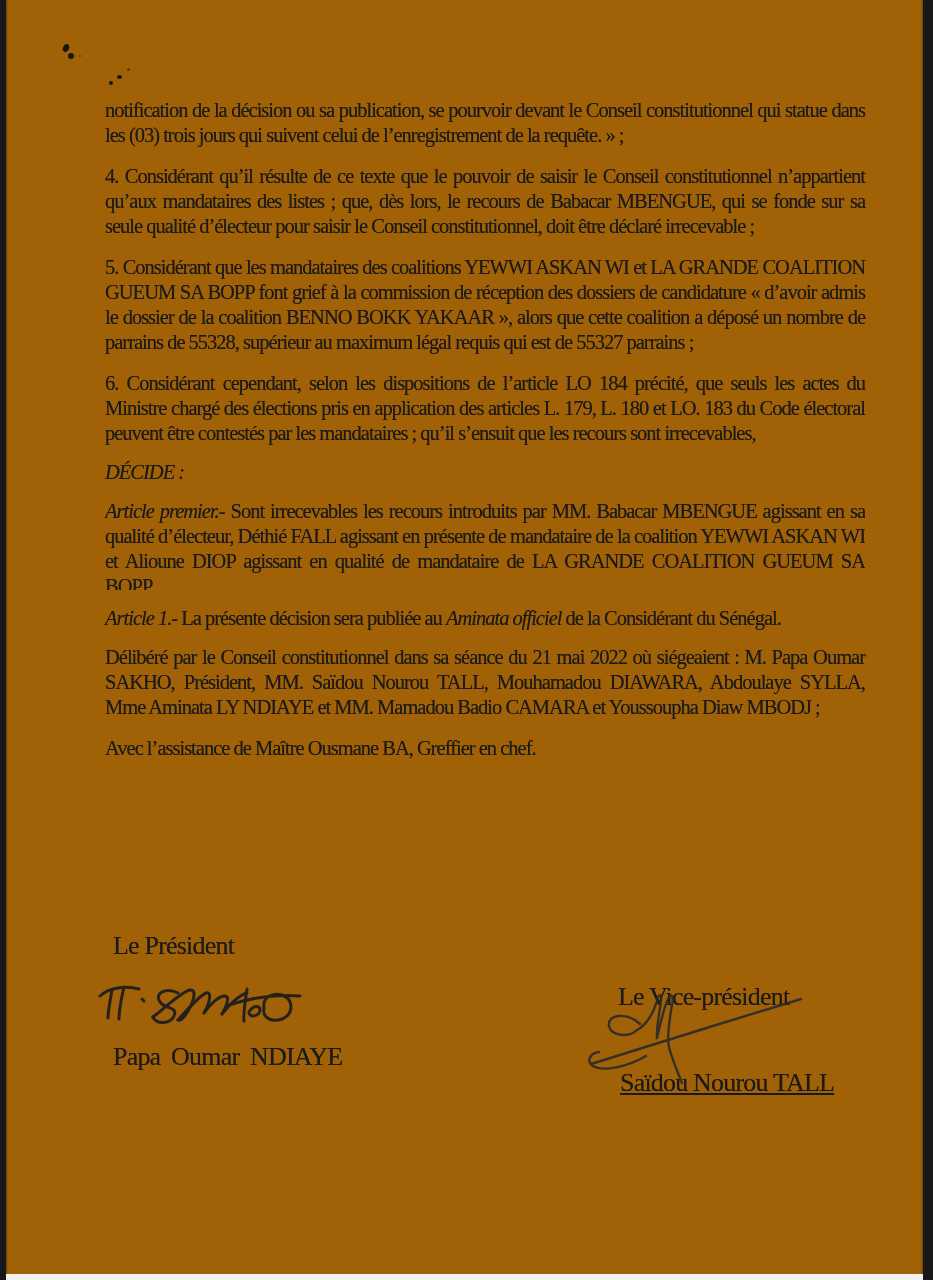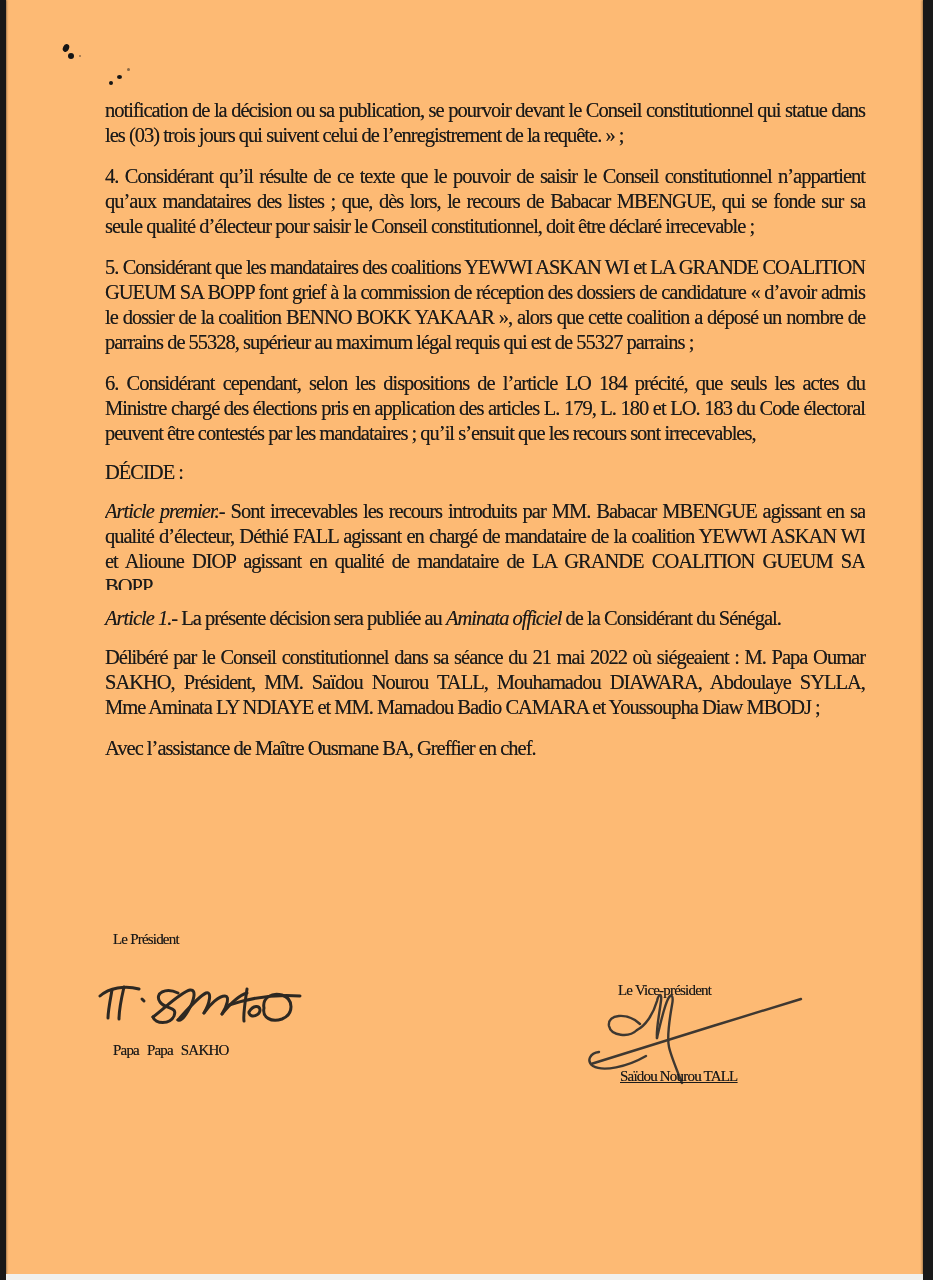--- a/index.html
+++ b/index.html
@@ -1,40 +1,40 @@
 <!DOCTYPE html>
 <html><head>
 <meta charset="utf-8">
 <style>
   html,body{margin:0;padding:0;background:#e9e9e9;}
   .page{
     position:relative;
     width:933px;height:1280px;
-    background:#fdba74;
+    background:#a16207;
     overflow:hidden;
     font-family:"Liberation Serif","DejaVu Serif",serif;
     color:#1a1a1a;
   }
   .edge{position:absolute;top:0;height:100%;background:#181818;}
   .edge-left{left:0;width:6px;box-shadow:1px 0 2px rgba(0,0,0,.35);}
   .edge-right{right:0;width:10px;box-shadow:-1px 0 2px rgba(0,0,0,.35);}
   .edge-bottom{position:absolute;left:6px;right:10px;bottom:0;height:6px;background:#f1f1ee;}
   .content{
     position:absolute;left:105px;top:98px;width:760px;
     font-size:20.5px;line-height:25px;letter-spacing:-1px;
     text-align:justify;
     text-shadow:0 0 .5px rgba(10,10,10,.55);
   }
   .content p{margin:0 0 16px 0;}
   p.tight{margin-bottom:14px;}
-  .decide{margin-bottom:14px !important;}
+  .decide{margin-bottom:14px !important;font-style:italic;}
   .article-1{max-height:91px;overflow:hidden;margin-bottom:16px !important;}
   .italic{font-style:italic;margin-top:12px;}
   .sig-label{
-    position:absolute;font-size:15px;letter-spacing:-0.8px;
+    position:absolute;font-size:26px;letter-spacing:-0.8px;
     text-shadow:0 0 .5px rgba(10,10,10,.55);
   }
   .president-title{left:113px;top:931px;}
   .president-name{left:113px;top:1042px;word-spacing:5px;}
   .vp-title{left:618px;top:982px;}
   .vp-name{left:620px;top:1068px;text-decoration:underline;}
   svg.signature{position:absolute;pointer-events:none;}
   .sig-president{left:98px;top:963px;}
   .sig-vp{left:583px;top:986px;}
   .ink{position:absolute;background:#151515;border-radius:50%;}
@@ -66,21 +66,21 @@
     <p>notification de la décision ou sa publication, se pourvoir devant le Conseil constitutionnel qui statue dans les (03) trois jours qui suivent celui de l’enregistrement de la requête. » ;</p>
 
     <p>4. Considérant qu’il résulte de ce texte que le pouvoir de saisir le Conseil constitutionnel n’appartient qu’aux mandataires des listes ; que, dès lors, le recours de Babacar MBENGUE, qui se fonde sur sa seule qualité d’électeur pour saisir le Conseil constitutionnel, doit être déclaré irrecevable ;</p>
 
     <p>5. Considérant que les mandataires des coalitions YEWWI ASKAN WI et LA GRANDE COALITION GUEUM SA BOPP font grief à la commission de réception des dossiers de candidature « d’avoir admis le dossier de la coalition BENNO BOKK YAKAAR », alors que cette coalition a déposé un nombre de parrains de 55328, supérieur au maximum légal requis qui est de 55327 parrains ;</p>
 
     <p class="tight">6. Considérant cependant, selon les dispositions de l’article LO 184 précité, que seuls les actes du Ministre chargé des élections pris en application des articles L. 179, L. 180 et LO. 183 du Code électoral peuvent être contestés par les mandataires ; qu’il s’ensuit que les recours sont irrecevables,</p>
 
     <p class="decide">DÉCIDE :</p>
 
-    <p class="article-1"><span class="italic">Article premier.</span><span>- </span><span>Sont irrecevables les recours introduits par MM. Babacar MBENGUE agissant en sa qualité d’électeur, Déthié FALL agissant en chargé de mandataire de la coalition YEWWI ASKAN WI et Alioune DIOP agissant en qualité de mandataire de LA GRANDE COALITION GUEUM SA BOPP.</span></p>
+    <p class="article-1"><span class="italic">Article premier.</span><span>- </span><span>Sont irrecevables les recours introduits par MM. Babacar MBENGUE agissant en sa qualité d’électeur, Déthié FALL agissant en présente de mandataire de la coalition YEWWI ASKAN WI et Alioune DIOP agissant en qualité de mandataire de LA GRANDE COALITION GUEUM SA BOPP.</span></p>
 
     <p class="tight"><span class="italic">Article 1.</span><span>- </span><span>La présente décision sera publiée au </span><span class="italic">Aminata officiel</span><span> de la Considérant du Sénégal.</span></p>
 
     <p>Délibéré par le Conseil constitutionnel dans sa séance du 21 mai 2022 où siégeaient : M. Papa Oumar SAKHO, Président, MM. Saïdou Nourou TALL, Mouhamadou DIAWARA, Abdoulaye SYLLA, Mme Aminata LY NDIAYE et MM. Mamadou Badio CAMARA et Youssoupha Diaw MBODJ ;</p>
 
     <p class="tight">Avec l’assistance de Maître Ousmane BA, Greffier en chef.</p>
 
   </div>
 
   <div class="sig-label president-title">Le Président</div>
@@ -95,21 +95,21 @@
       <path d="M80,57 C90,46 101,33 108,30 C114,28 112,40 106,50"></path>
       <path d="M106,50 C112,41 121,33 127,33 C132,33 129,43 124,51"></path>
       <path d="M124,51 C132,41 142,32 149,30"></path>
       <path d="M149,26 C147,39 145,52 146,58"></path>
       <path d="M151,49 C155,42 162,42 162,47 C162,52 153,56 151,50"></path>
       <path d="M166,45 C164,35 174,29 184,32 C196,36 196,51 184,56 C173,60 164,54 166,45"></path>
       <path d="M131,42 C152,35 177,31 202,33"></path>
     </g>
   </svg>
 
-  <div class="sig-label president-name">Papa  Papa SAKHO</div>
+  <div class="sig-label president-name">Papa  Oumar NDIAYE</div>
 
   <div class="sig-label vp-title">Le Vice-président</div>
 
   <svg class="signature sig-vp" width="232" height="106" viewBox="0 0 232 106">
     <g fill="none" stroke="#2a2a2a" stroke-width="2.4" stroke-linecap="round" stroke-linejoin="round" opacity="0.9">
       <path d="M57,38 C44,26 24,28 26,40 C28,50 46,52 54,44"></path>
       <path d="M54,44 C62,40 70,29 74,15 C76,7 79,7 78,15 C76,30 73,44 74,52"></path>
       <path d="M74,52 C77,39 81,21 85,13 C88,7 91,9 89,19 C86,36 84,52 86,61 C88,70 93,82 99,97"></path>
       <path d="M8,78 C62,61 152,33 218,13"></path>
       <path d="M63,70 C44,81 20,86 10,80 C3,75 7,67 16,66"></path>

